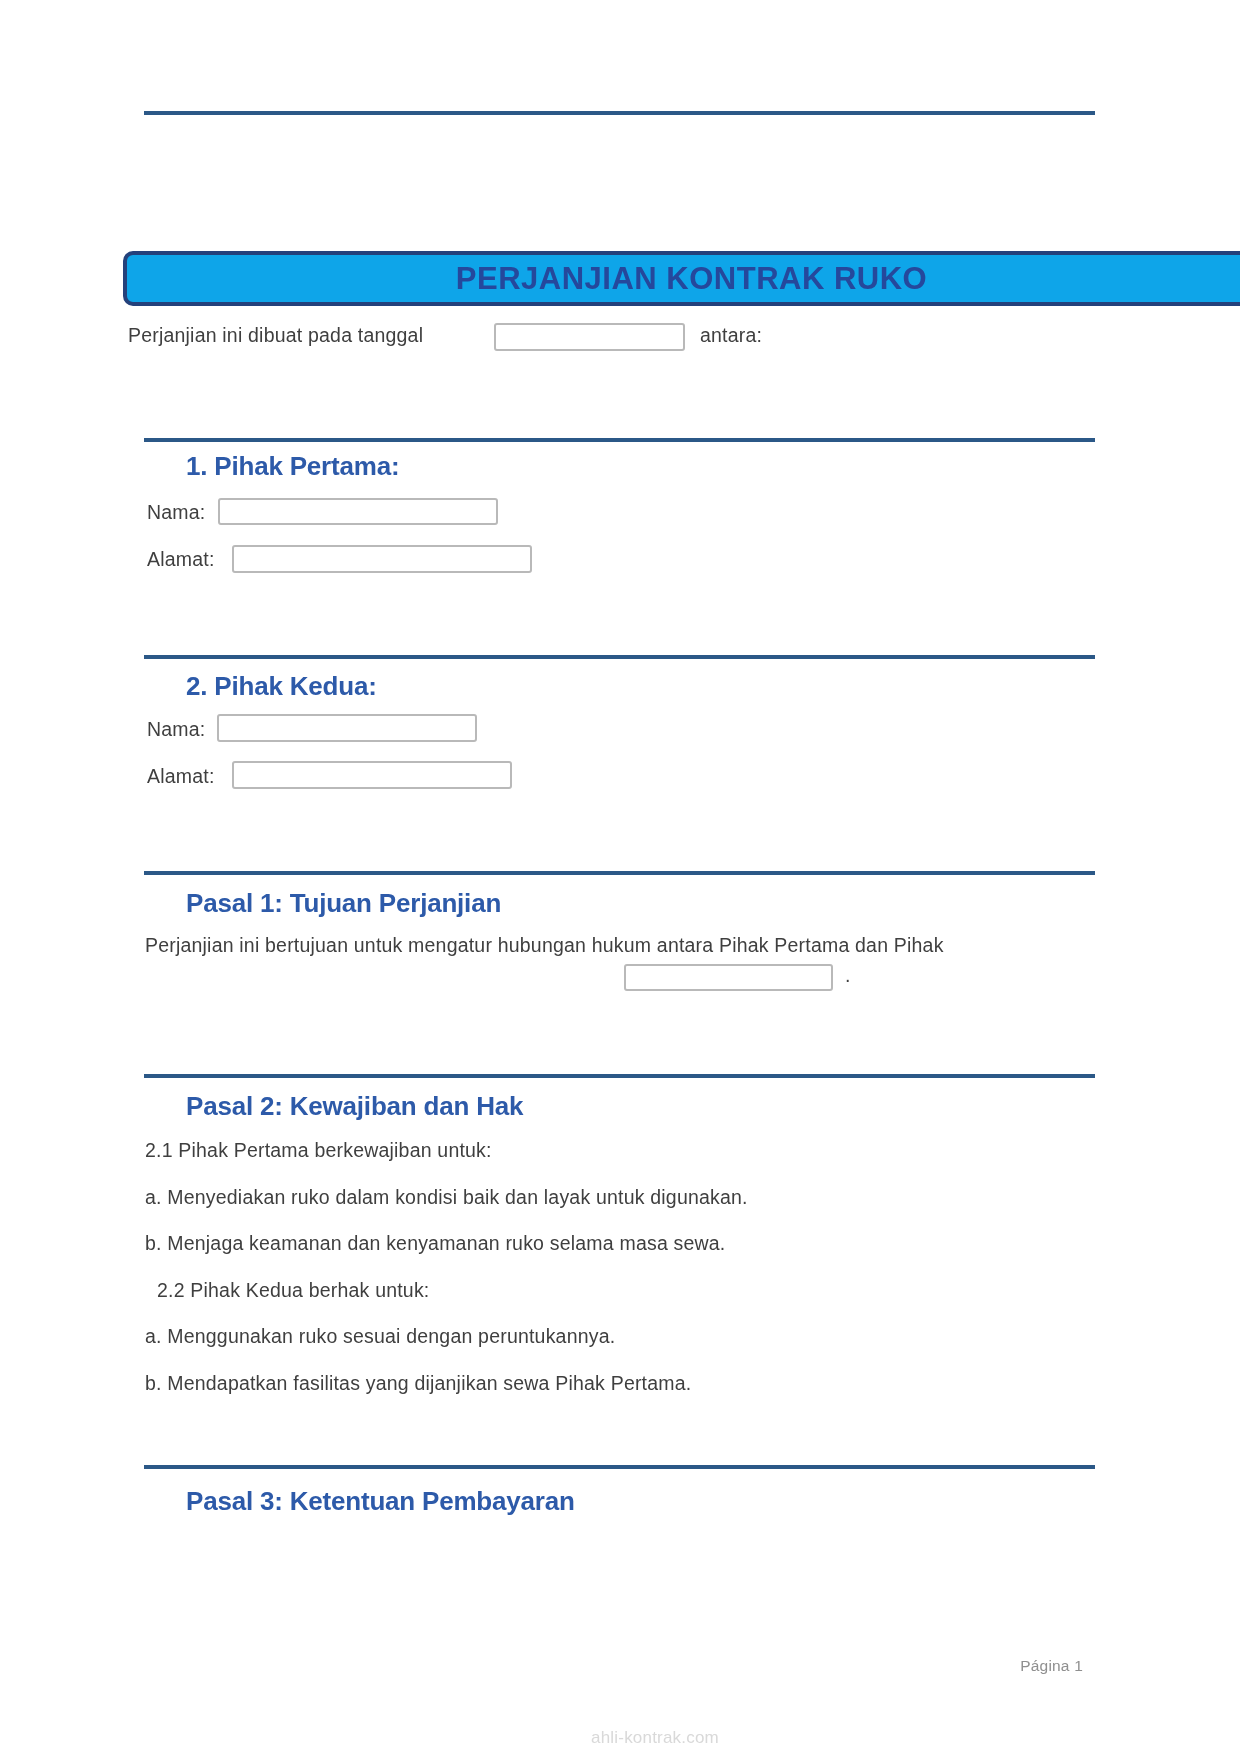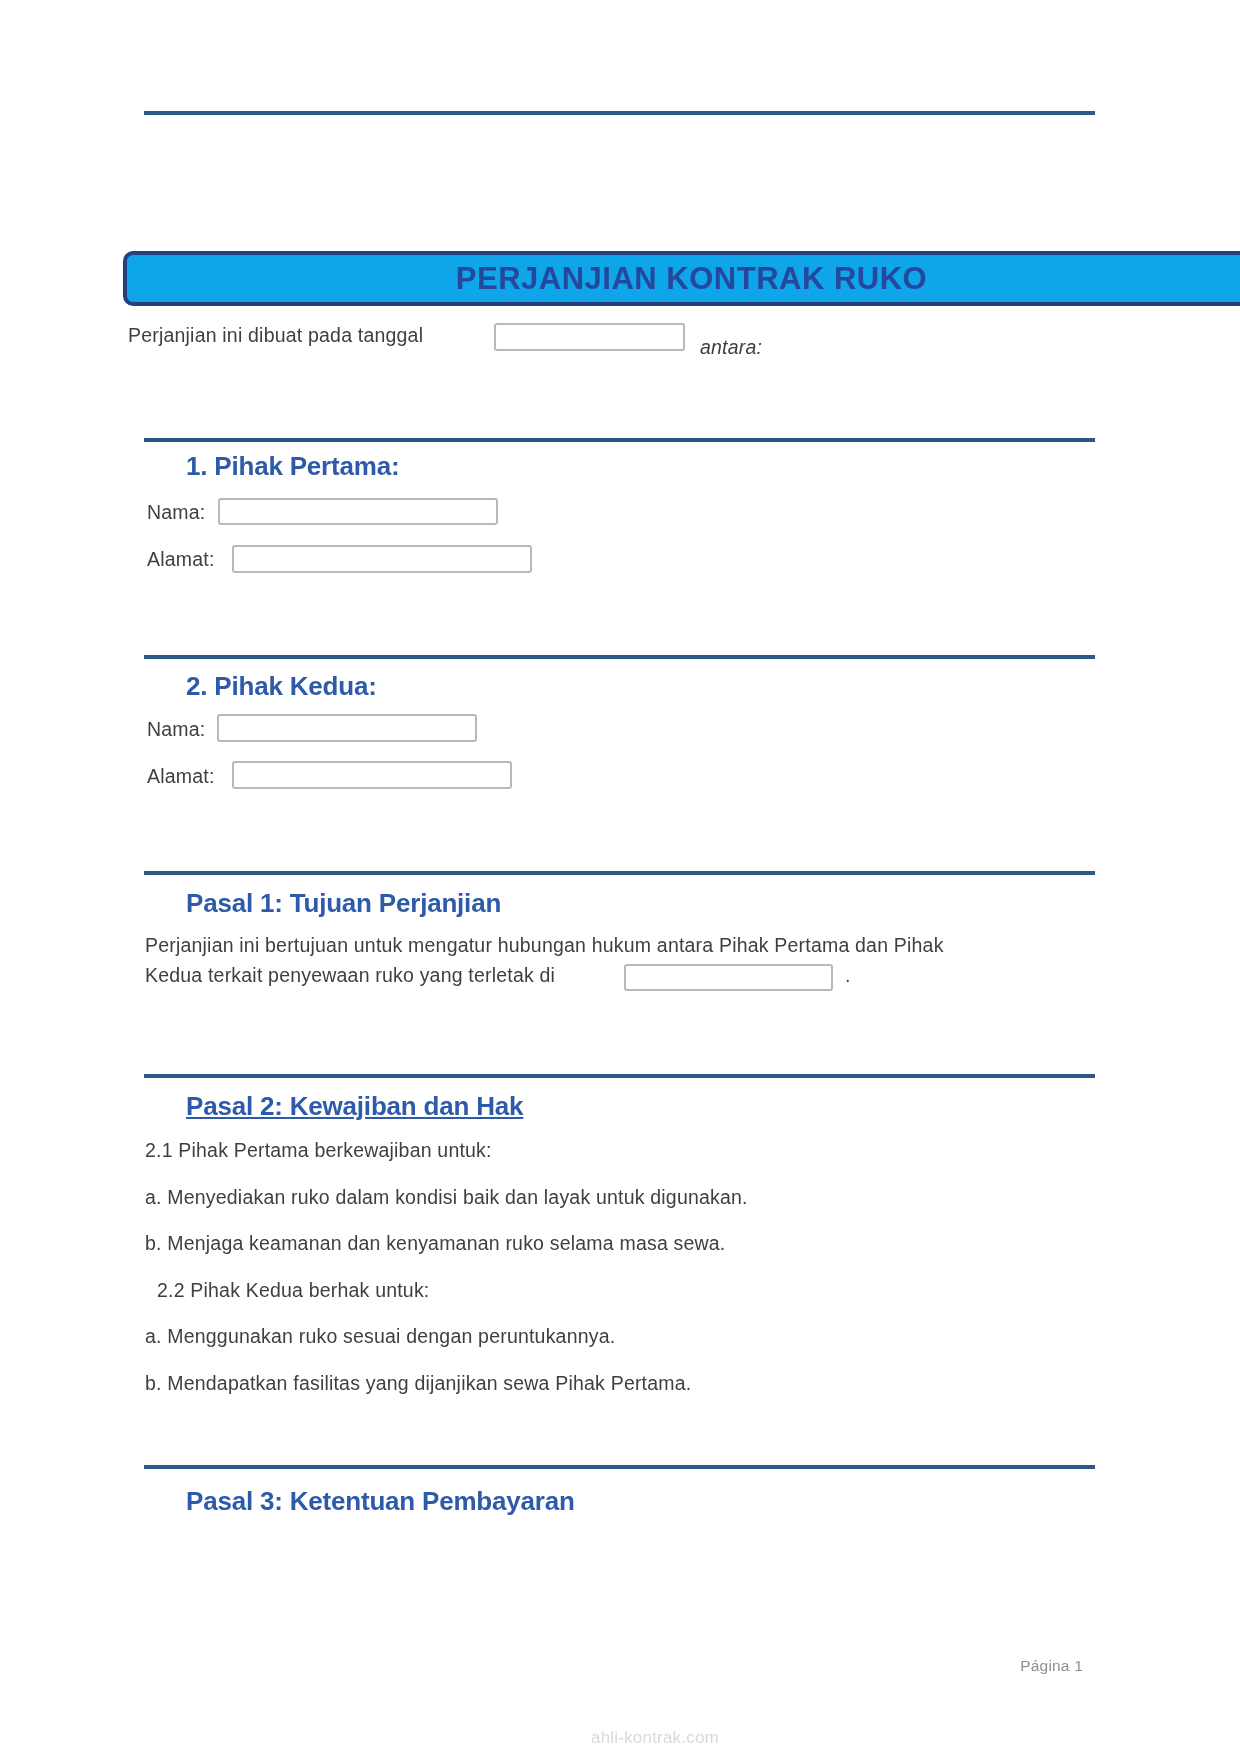--- a/index.html
+++ b/index.html
@@ -32,45 +32,44 @@
 <div class="page">
 
   <div class="rule" style="left:144px;top:111px;width:951px;"></div>
 
   <div class="title-box">
     <div class="title-text">PERJANJIAN KONTRAK RUKO</div>
   </div>
 
   <div class="body-text" style="left:128px;top:322px;">Perjanjian ini dibuat pada tanggal</div>
   <input class="field" style="left: 494px; top: 323px; width: 191px; height: 28px;" value="">
-  <div class="body-text" style="left:700px;top:334px;font-style:italic;">antara:</div>
+  <div class="body-text" style="left:700px;top:322px;">antara:</div>
 
   <div class="rule" style="left:144px;top:438px;width:951px;"></div>
   <div class="heading" style="left:146px;top:451px;">1. Pihak Pertama:</div>
   <div class="body-text" style="left:147px;top:499px;">Nama:</div>
   <input class="field" style="left: 218px; top: 498px; width: 280px; height: 27px;" value="">
   <div class="body-text" style="left:147px;top:546px;">Alamat:</div>
   <input class="field" style="left: 232px; top: 545px; width: 300px; height: 28px;" value="">
 
   <div class="rule" style="left:144px;top:655px;width:951px;"></div>
   <div class="heading" style="left:146px;top:671px;">2. Pihak Kedua:</div>
   <div class="body-text" style="left:147px;top:716px;">Nama:</div>
   <input class="field" style="left: 217px; top: 714px; width: 260px; height: 28px;" value="">
   <div class="body-text" style="left:147px;top:763px;">Alamat:</div>
   <input class="field" style="left: 232px; top: 761px; width: 280px; height: 28px;" value="">
 
   <div class="rule" style="left:144px;top:871px;width:951px;"></div>
   <div class="heading" style="left:146px;top:888px;">Pasal 1: Tujuan Perjanjian</div>
   <div class="body-text" style="left:145px;top:932px;">Perjanjian ini bertujuan untuk mengatur hubungan hukum antara Pihak Pertama dan Pihak</div>
-  <div class="body-text" style="left:145px;top:962px;">Kedua terkait penyewaan ruko yang terletak di</div>
   <input class="field" style="left: 624px; top: 964px; width: 209px; height: 27px;" value="">
   <div class="body-text" style="left:845px;top:962px;">.</div>
 
   <div class="rule" style="left:144px;top:1074px;width:951px;"></div>
-  <div class="heading" style="left:146px;top:1091px;text-decoration:underline;">Pasal 2: Kewajiban dan Hak</div>
+  <div class="heading" style="left:146px;top:1091px;">Pasal 2: Kewajiban dan Hak</div>
   <div class="body-text" style="left:145px;top:1137px;">2.1 Pihak Pertama berkewajiban untuk:</div>
   <div class="body-text" style="left:145px;top:1184px;">a. Menyediakan ruko dalam kondisi baik dan layak untuk digunakan.</div>
   <div class="body-text" style="left:145px;top:1230px;">b. Menjaga keamanan dan kenyamanan ruko selama masa sewa.</div>
   <div class="body-text" style="left:157px;top:1277px;text-align:right;">2.2 Pihak Kedua berhak untuk:</div>
   <div class="body-text" style="left:145px;top:1323px;">a. Menggunakan ruko sesuai dengan peruntukannya.</div>
   <div class="body-text" style="left:145px;top:1370px;">b. Mendapatkan fasilitas yang dijanjikan sewa Pihak Pertama.</div>
 
   <div class="rule" style="left:144px;top:1465px;width:951px;"></div>
   <div class="heading" style="left:146px;top:1486px;">Pasal 3: Ketentuan Pembayaran</div>
 

